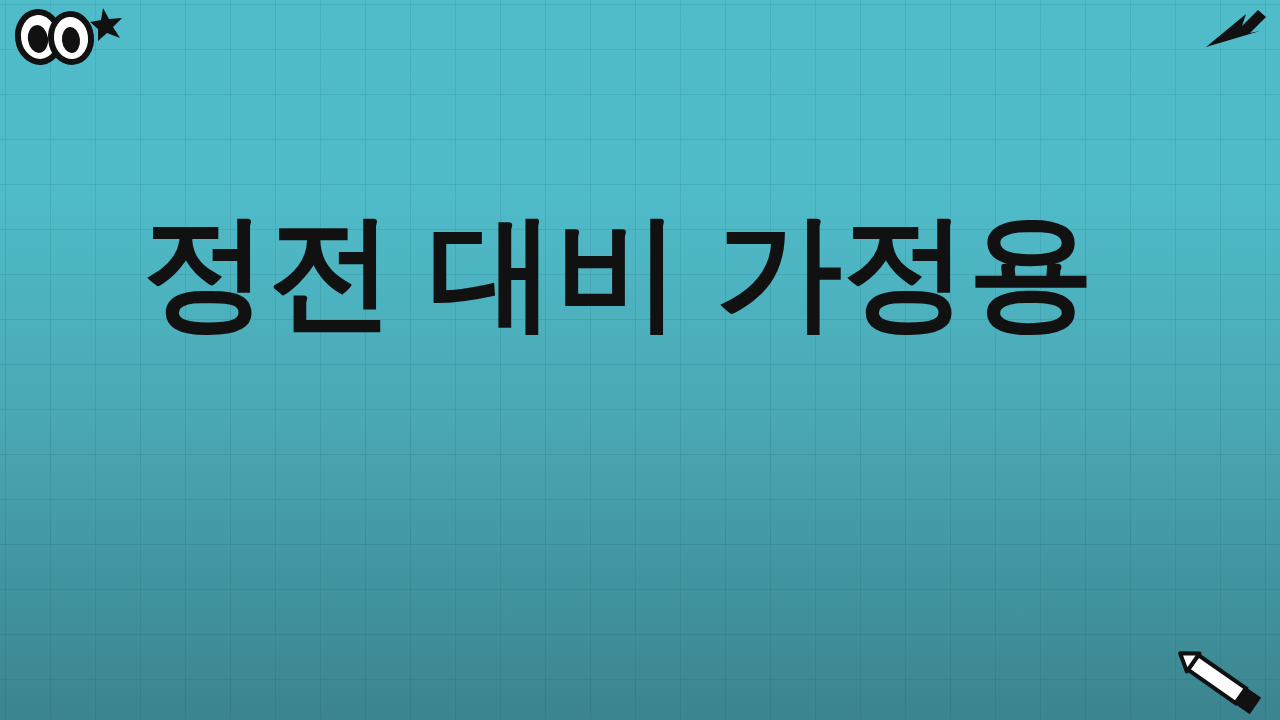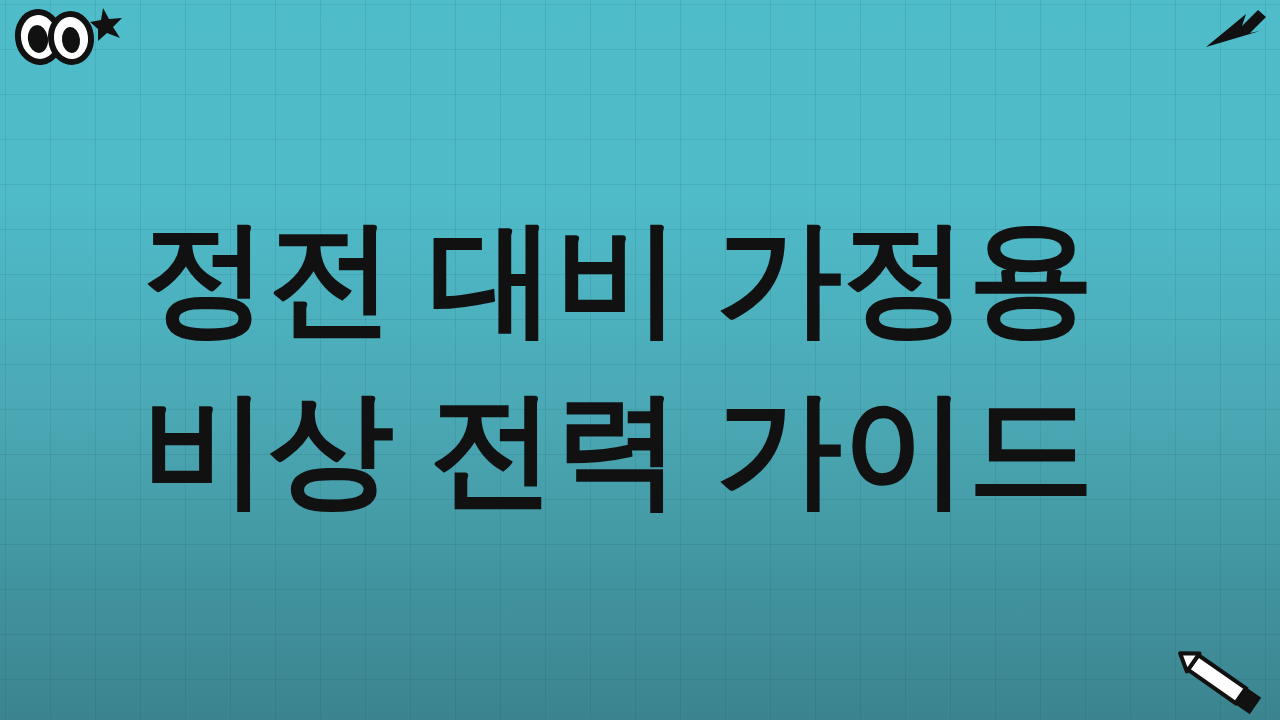--- a/index.html
+++ b/index.html
@@ -29,21 +29,21 @@
       linear-gradient(to right, rgba(0,60,70,0.10) 1px, transparent 1px),
       linear-gradient(to bottom, rgba(0,60,70,0.10) 1px, transparent 1px);
     background-size: 45px 45px;
     background-position: 5px 4px;
     pointer-events: none;
   }
   
   #title-block {
     position: absolute;
     left: 142px;
-    top: 192px;
+    top: 186px;
     width: 1010px;
   }
   .title-line {
     color: #111111;
     font-size: 126px;
     font-weight: 700;
     line-height: 1.36;
     letter-spacing: 0px;
     white-space: nowrap;
   }
@@ -87,16 +87,15 @@
       <g transform="rotate(35 60 40)">
         <rect x="28" y="32" width="58" height="18" fill="#ffffff" stroke="#111111" stroke-width="4"></rect>
         <path d="M28 30 L12 41 L28 52 Z" fill="#ffffff" stroke="#111111" stroke-width="4" stroke-linejoin="round"></path>
         <rect x="86" y="31" width="18" height="20" fill="#111111"></rect>
       </g>
     </svg>
   </div>
 
   <div id="title-block">
     <div class="title-line">정전 대비 가정용</div>
-    <div class="title-line">비상 전력 가이드</div>
   </div>
 
 </div>
 
 </body></html>

